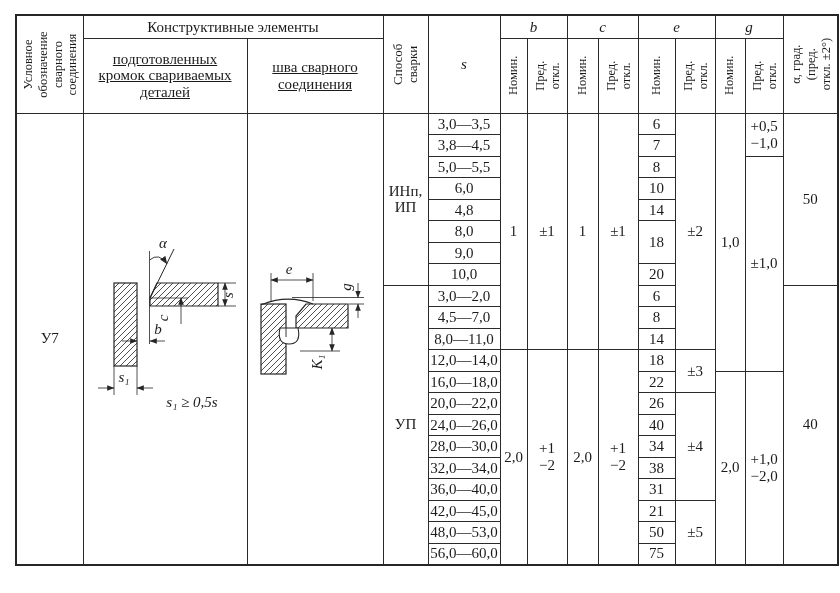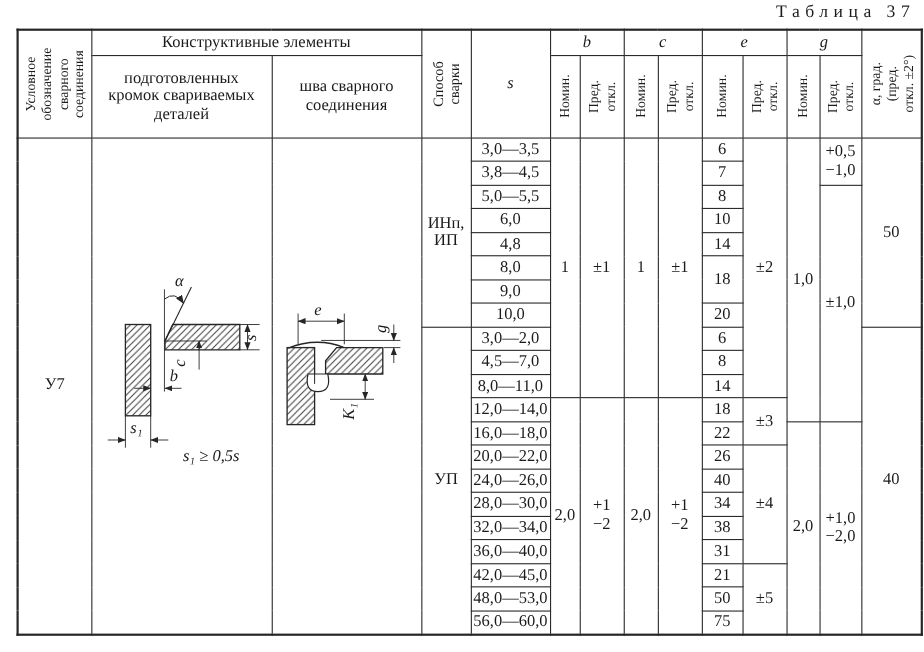--- a/index.html
+++ b/index.html
@@ -1,42 +1,41 @@
 <!DOCTYPE html>
 <html><head>
 <meta charset="utf-8">
 <style>
   html,body{margin:0;padding:0;background:#e8e8e8;}
   .page{position:relative;width:840px;height:593px;background:#ffffff;overflow:hidden;
         font-family:"Liberation Serif","DejaVu Serif",serif;color:#1b1b1b;}
   .title-dim{position:absolute;left:300px;top:5px;width:260px;text-align:center;
              font-size:16px;letter-spacing:4px;word-spacing:2px;}
   .title-table{position:absolute;right:8px;top:2px;font-size:16px;letter-spacing:5px;}
-  table.t{border-collapse:collapse;table-layout:fixed;position:absolute;left:15px;top:26px;width:822px;
+  table.t{border-collapse:collapse;table-layout:fixed;position:absolute;left:15px;top:14px;width:822px;
           border:2px solid #262626;}
   table.t td{border:1px solid #2a2a2a;text-align:center;vertical-align:middle;padding:0;
              font-size:15px;line-height:1.1;overflow:visible;}
-  tr.h1{height:23px;} tr.h2{height:75px;} tr.r{height:21.5px;}
+  tr.h1{height:23px;} tr.h2{height:75px;text-decoration:underline;} tr.r{height:21.5px;}
   .ml{white-space:pre-line;}
   .it{font-style:italic;}
   .f14{font-size:14px;} .f135{font-size:13.5px;} .f16{font-size:16px;}
   .scell{font-size:14.5px;}
   .vc{position:relative;}
   .vb{position:absolute;left:0;top:0;right:0;bottom:0;display:flex;align-items:center;justify-content:center;}
   .rot{transform:rotate(-90deg);white-space:pre-line;text-align:center;font-size:12.5px;line-height:1.18;}
   .rot13{font-size:13px;}
   td.dg{vertical-align:top;}
   td.dg svg{display:block;}
   svg text{font-family:"Liberation Serif","DejaVu Serif",serif;font-size:15px;font-style:italic;fill:#1b1b1b;}
 </style>
 </head>
 <body>
 
 <div class="page">
-  <div class="title-table">Таблица 37</div>
 
   <table class="t">
     <colgroup>
       <col style="width:67px">
         <col style="width:164px">
         <col style="width:136px">
         <col style="width:45px">
       <col style="width:72px">
         <col style="width:27px">
         <col style="width:40px">

